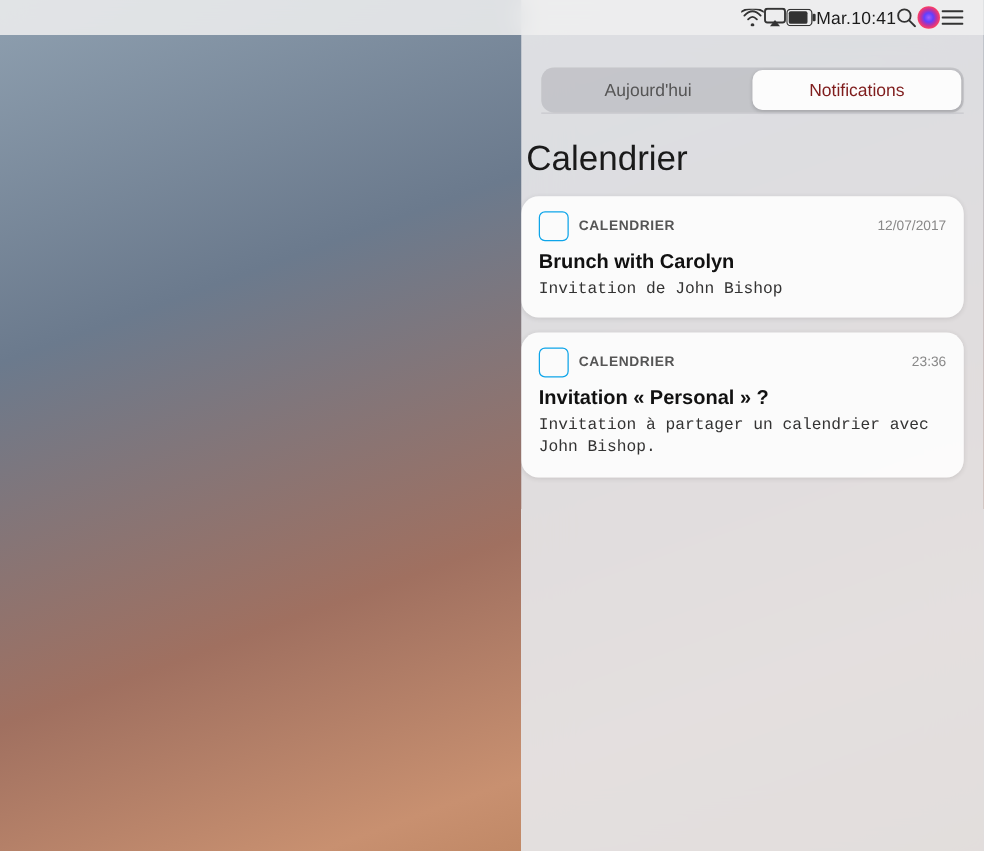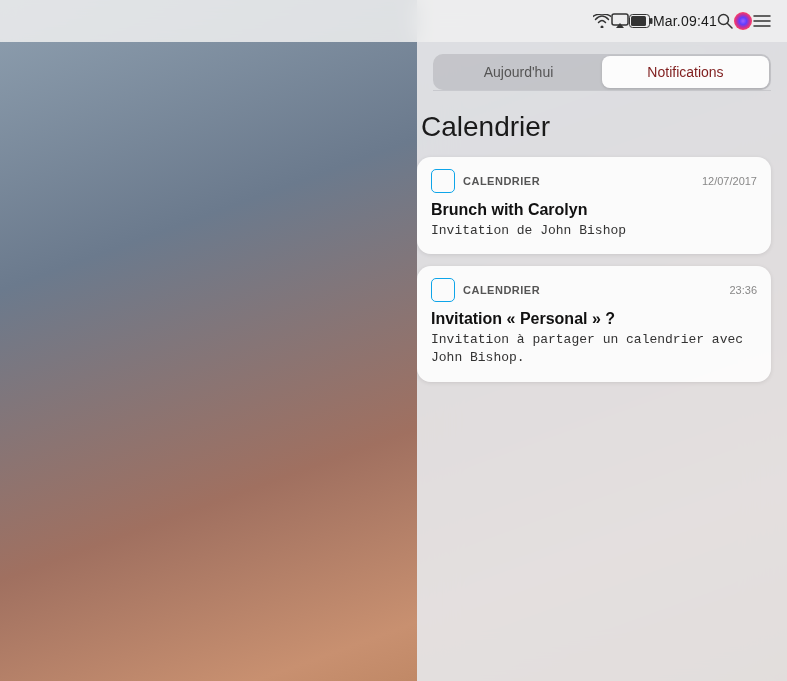--- a/index.html
+++ b/index.html
@@ -20,21 +20,21 @@
       width: 787px;
       height: 681px;
       background: linear-gradient(160deg, #8fa0b0 0%, #6b7a8d 30%, #a07060 60%, #c89070 80%, #b07850 100%);
       z-index: 0;
     }
 
     
     .menubar {
       position: absolute;
       top: 0; left: 0; right: 0;
-      height: 42px;
+      height: 28px;
       background: rgba(240, 240, 240, 0.85);
       backdrop-filter: blur(10px);
       display: flex;
       align-items: center;
       justify-content: flex-end;
       padding: 0 16px;
       z-index: 100;
       gap: 0;
     }
 
@@ -226,21 +226,21 @@
 
   <span class="menubar-icon">
     <svg width="24" height="14" viewBox="0 0 24 14">
       <rect x="0.5" y="0.5" width="20" height="13" rx="3" stroke="#333" stroke-width="1" fill="none"></rect>
       <rect x="2" y="2" width="15" height="10" rx="1.5" fill="#333"></rect>
       <rect x="21" y="4" width="2.5" height="6" rx="1" fill="#333"></rect>
     </svg>
   </span>
 
   <span class="menubar-time">Mar.</span>
-  <span class="menubar-time">09:41</span>
+  <span class="menubar-time">10:41</span>
 
   <span class="menubar-icon">
     <svg width="16" height="16" viewBox="0 0 16 16" fill="none">
       <circle cx="6.5" cy="6.5" r="5" stroke="#333" stroke-width="1.5"></circle>
       <line x1="10.5" y1="10.5" x2="15" y2="15" stroke="#333" stroke-width="1.5" stroke-linecap="round"></line>
     </svg>
   </span>
 
   <span class="menubar-icon">
     <svg width="20" height="20" viewBox="0 0 20 20">

